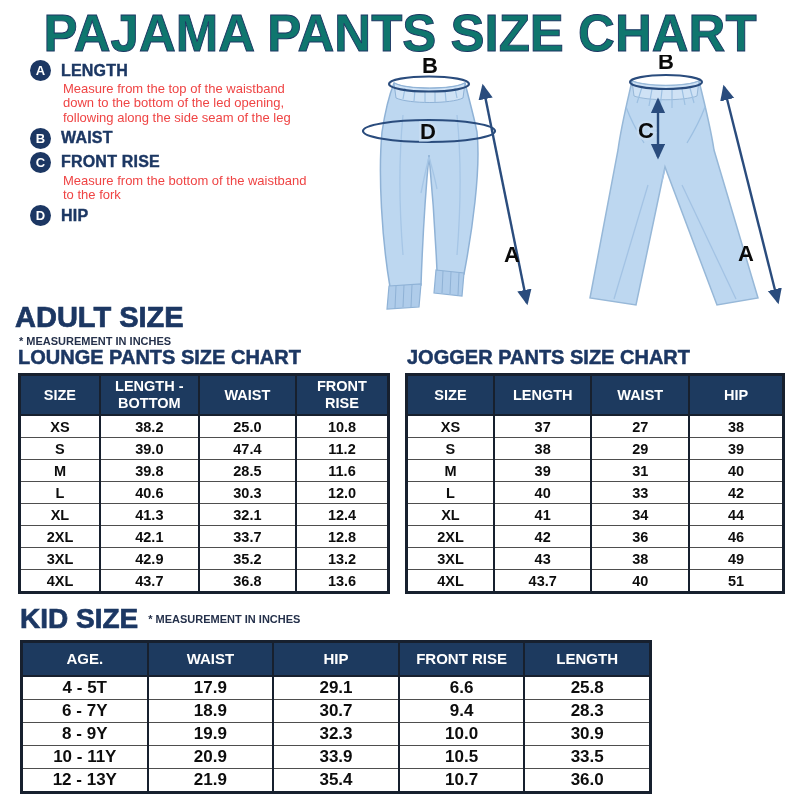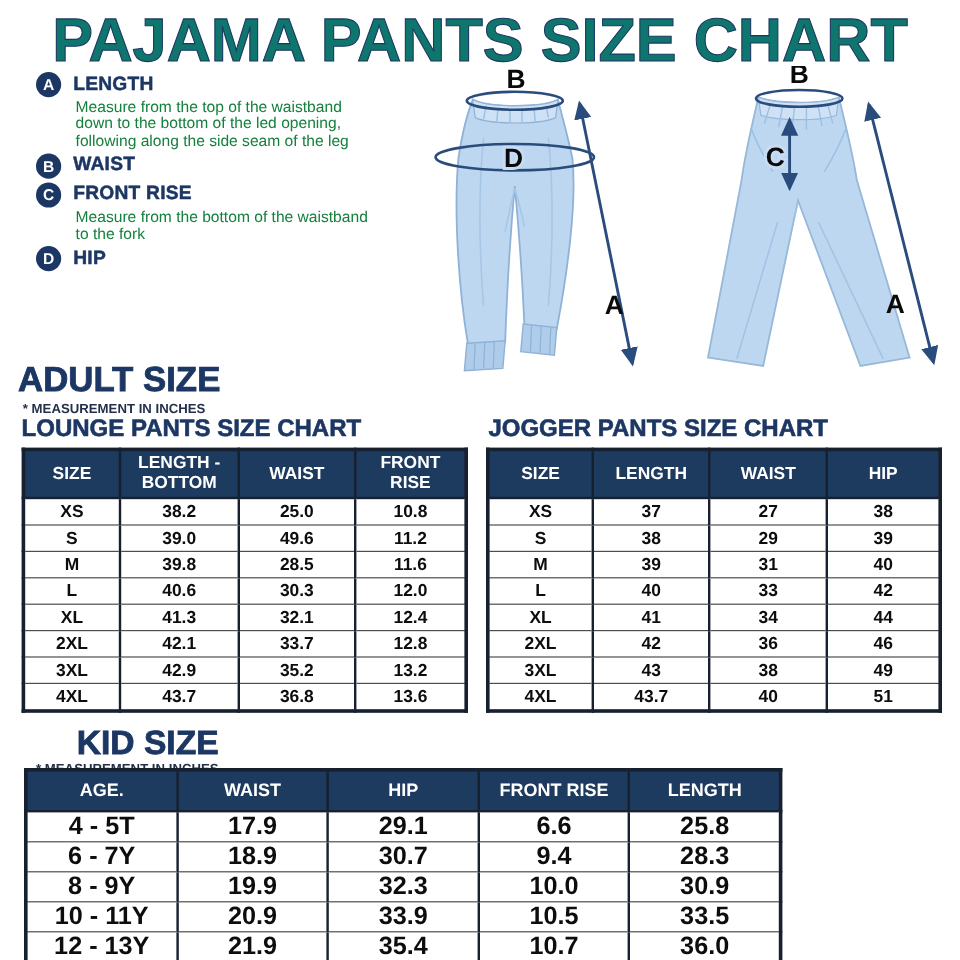--- a/index.html
+++ b/index.html
@@ -12,31 +12,31 @@
 
   
   .measurements{position:absolute;left:30px;top:60px;width:285px;}
   .m-item{margin-bottom:3px;}
   .m-head{display:flex;align-items:center;height:21px;}
   .badge{width:21px;height:21px;border-radius:50%;background:#1c3763;color:#fff;
          font-size:13px;font-weight:bold;display:flex;align-items:center;justify-content:center;
          flex:0 0 21px;}
   .m-name{margin-left:10px;font-size:16px;font-weight:bold;color:#1c3763;
           -webkit-text-stroke:0.4px #1c3763;letter-spacing:0.2px;}
-  .m-desc{margin:1px 0 0 33px;font-size:13px;line-height:1.1;color:#15803d;width:250px;}
+  .m-desc{margin:1px 0 0 33px;font-size:13px;line-height:1.1;color:#ef4444;width:250px;}
 
   
   .h-adult{position:absolute;left:15px;top:301px;font-size:29px;font-weight:bold;
            -webkit-text-stroke:0.7px #1c3763;}
   .note-adult{position:absolute;left:19px;top:335px;font-size:11px;font-weight:bold;color:#25314b;}
   .h-lounge{position:absolute;left:18px;top:346px;font-size:20px;font-weight:bold;
             -webkit-text-stroke:0.5px #1c3763;}
   .h-jogger{position:absolute;left:407px;top:346px;font-size:20px;font-weight:bold;
             -webkit-text-stroke:0.5px #1c3763;}
-  .kid-line{position:absolute;left:20px;top:603px;display:flex;align-items:flex-end;flex-direction:column;}
+  .kid-line{position:absolute;left:20px;top:603px;display:flex;align-items:center;}
   .h-kid{font-size:28px;font-weight:bold;-webkit-text-stroke:0.7px #1c3763;}
   .note-kid{margin-left:10px;font-size:11px;font-weight:bold;color:#25314b;}
 
   
   table.tbl{position:absolute;border-collapse:collapse;table-layout:fixed;background:#fff;
             border:3px solid #17202e;}
   .tbl th{background:#1d3a5f;color:#fff;font-size:14.5px;font-weight:bold;
           border:2px solid #17202e;padding:1px 2px;line-height:1.15;text-align:center;}
   .tbl td{font-size:14.5px;font-weight:bold;color:#0d0d0d;text-align:center;padding:0;
           border-left:2.5px solid #17202e;border-right:2.5px solid #17202e;
@@ -50,21 +50,21 @@
   .tbl-lounge th:nth-child(4){width:25%}
   .tbl-jogger{left:405px;top:373px;width:380px;}
   .tbl-jogger th{height:36px;}
   .tbl-jogger td{height:21px;}
   .tbl-jogger th:nth-child(1){width:23%}
   .tbl-jogger th:nth-child(2){width:26%}
   .tbl-jogger th:nth-child(3){width:26%}
   .tbl-jogger th:nth-child(4){width:25%}
   .tbl-kid{left:20px;top:640px;width:632px;}
   .tbl-kid th{height:30px;font-size:15px;}
-  .tbl-kid td{height:22px;font-size:21px;}
+  .tbl-kid td{height:22px;font-size:17px;}
   .tbl-kid th{width:20%}
 
   
   svg.pants{position:absolute;}
   .pants-jogger{left:333px;top:55px;width:235px;height:260px;}
   .pants-lounge{left:578px;top:55px;width:215px;height:260px;}
   .dlabel{font-family:"Liberation Sans",sans-serif;font-weight:bold;font-size:22px;fill:#0a0a0a;
           text-anchor:middle;}
   .halo{stroke:#c6dcf2;stroke-width:5px;paint-order:stroke;}
 </style>
@@ -161,21 +161,21 @@
       <tbody>
         <tr>
           <td>XS</td>
           <td>38.2</td>
           <td>25.0</td>
           <td>10.8</td>
         </tr>
         <tr>
           <td>S</td>
           <td>39.0</td>
-          <td>49.6</td>
+          <td>47.4</td>
           <td>11.2</td>
         </tr>
         <tr>
           <td>M</td>
           <td>39.8</td>
           <td>28.5</td>
           <td>11.6</td>
         </tr>
         <tr>
           <td>L</td>

